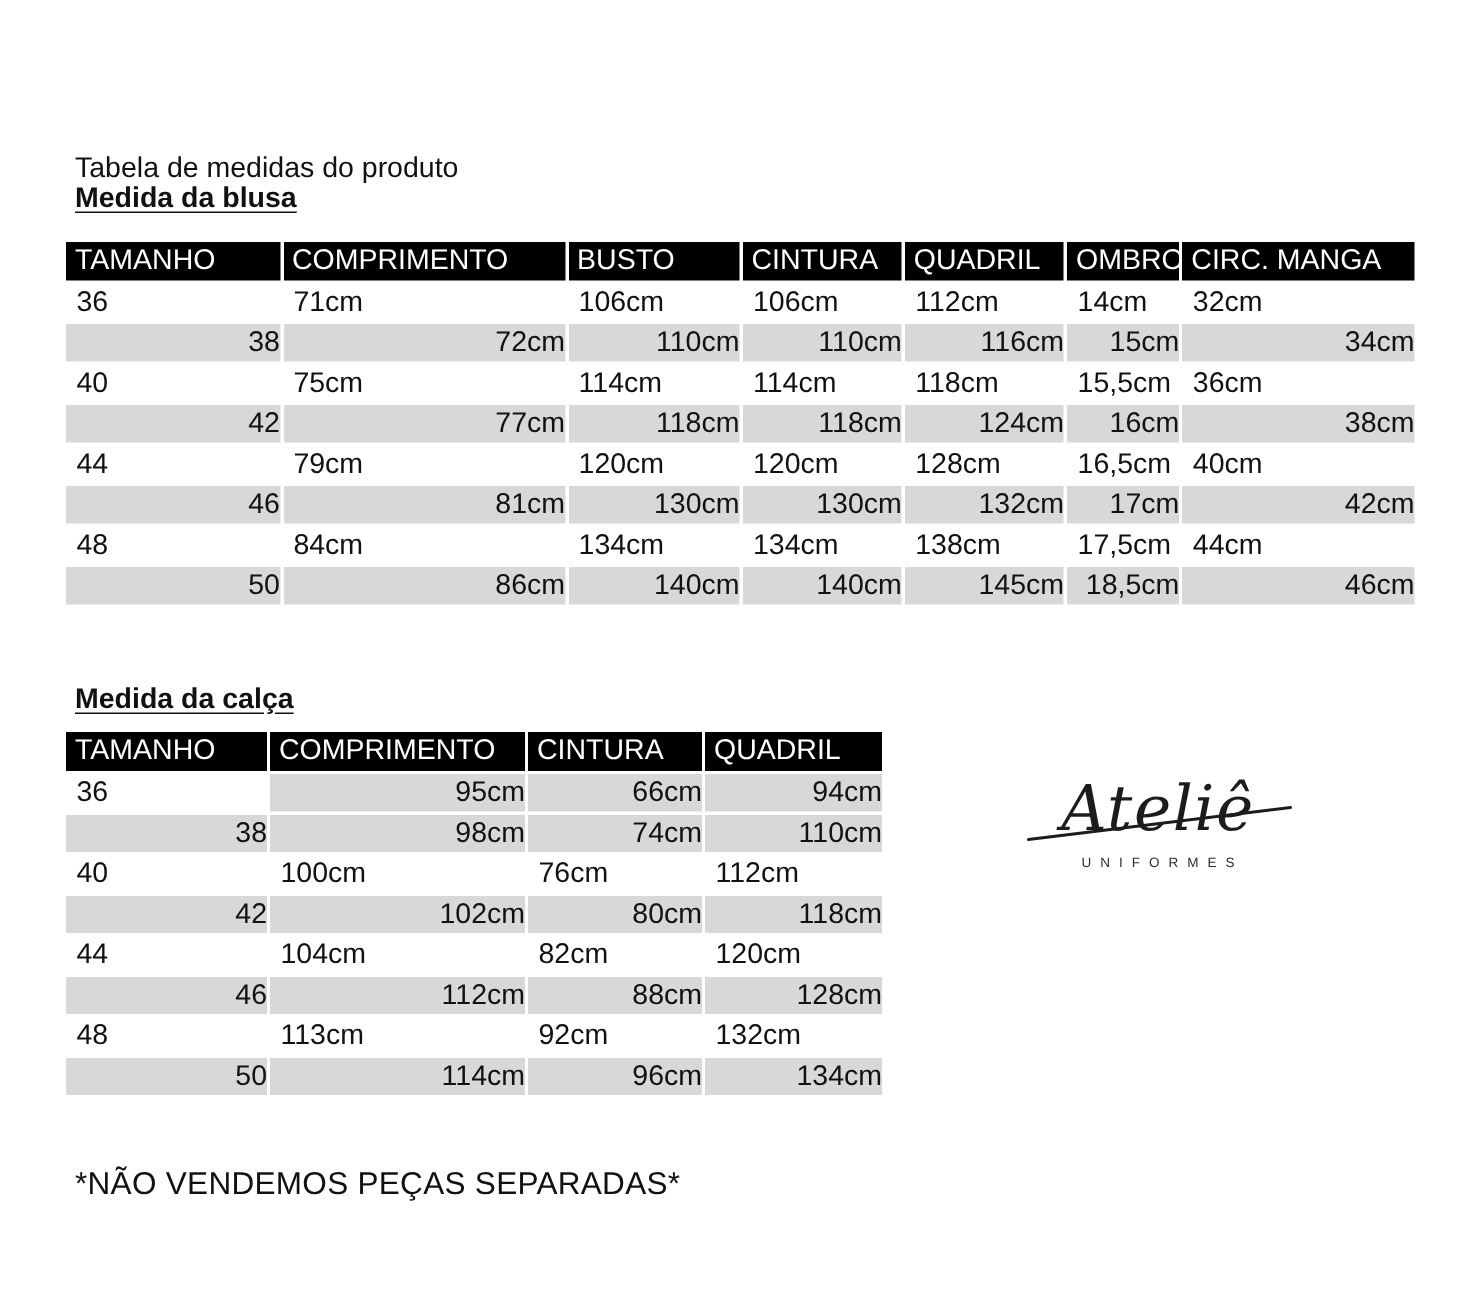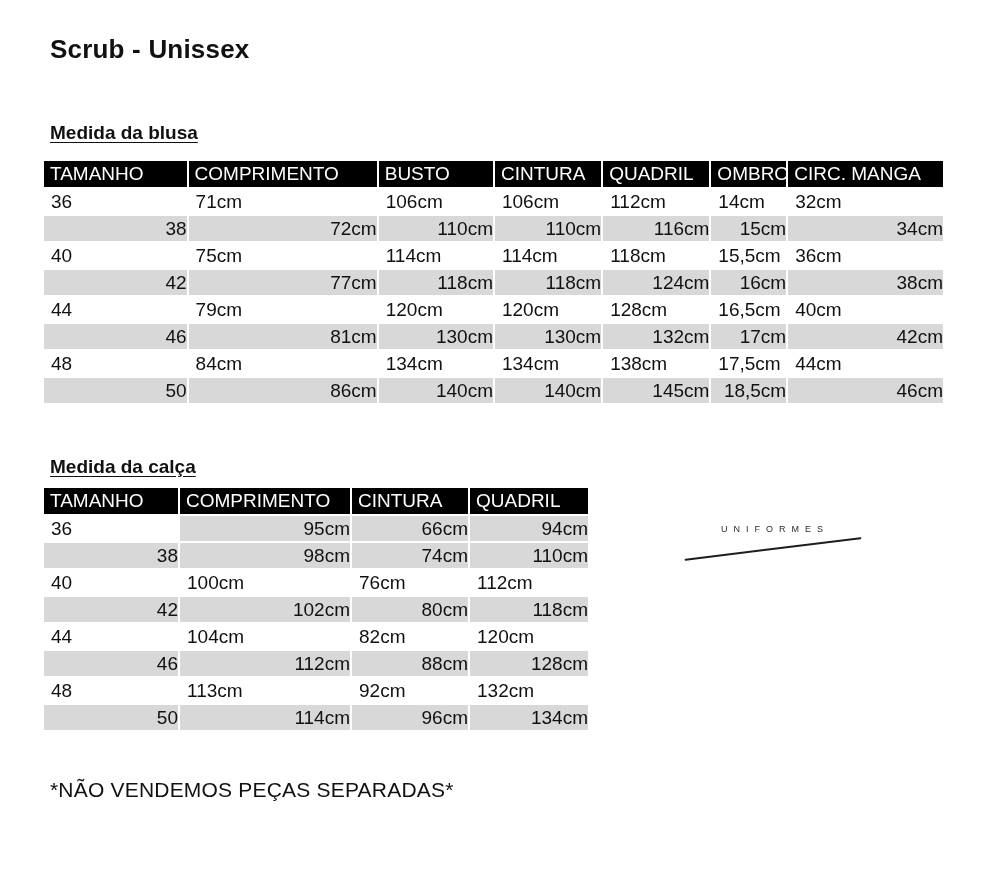--- a/index.html
+++ b/index.html
@@ -109,22 +109,22 @@
   }
 
   .footer{position:absolute;left:50px;top:778px;}
   .footer p{margin:0 0 7px 0;font-size:21px;font-weight:400;letter-spacing:0.2px;}
 </style>
 </head>
 <body>
 
 <div class="page">
 
-  <h1 class="page-title">Scrub - Unissex</h1>
-
+
+  <p class="subtitle">Tabela de medidas do produto</p>
 
   <h2 class="section-heading blouse-heading">Medida da blusa</h2>
 
   <table class="measure-table blouse-table">
     <thead>
       <tr>
           <th>TAMANHO</th>
           <th>COMPRIMENTO</th>
           <th>BUSTO</th>
           <th>CINTURA</th>
@@ -266,20 +266,21 @@
         <tr>
           <td class="shaded">50</td>
           <td class="shaded">114cm</td>
           <td class="shaded">96cm</td>
           <td class="shaded">134cm</td>
         </tr>
       </tbody>
   </table>
 
   <div class="logo">
+    <div class="logo-script">Ateliê</div>
     <div class="logo-stroke"></div>
     <div class="logo-tagline">UNIFORMES</div>
   </div>
 
   <div class="footer">
     <p>*NÃO VENDEMOS PEÇAS SEPARADAS*</p>
   </div>
 
 </div>
 

